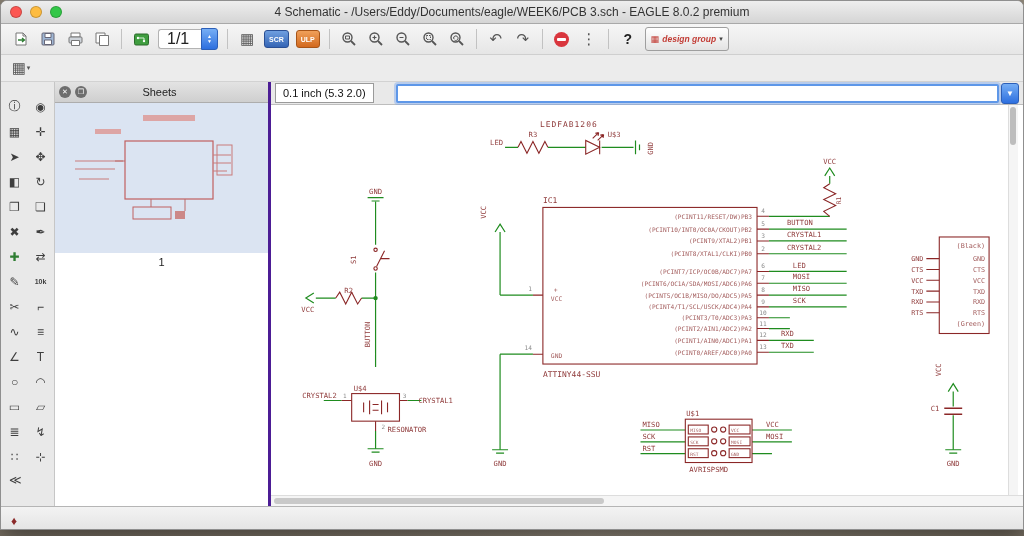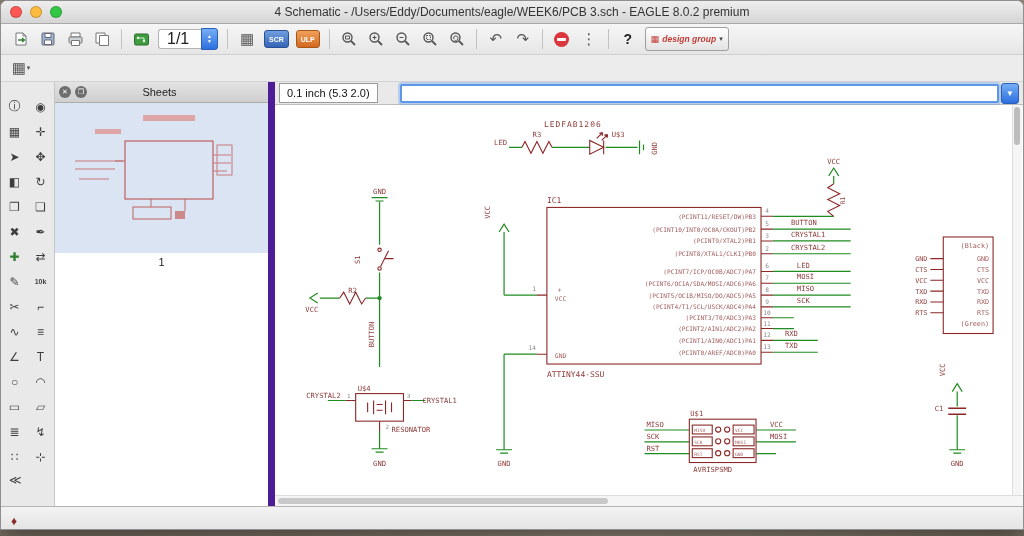--- a/index.html
+++ b/index.html
@@ -48,21 +48,21 @@
   .caret{font-size:7px;color:#555;margin-left:1px;}
   
   .main{display:flex;height:424px;background:#e6e6e6;}
   
   .palette{width:54px;background:#e9e9e9;border-right:1px solid #c6c6c6;padding-top:12px;box-sizing:border-box;}
   .pal-grid{display:grid;grid-template-columns:26px 26px;justify-content:center;}
   .pal-cell{height:25px;display:flex;align-items:center;justify-content:center;font-size:12px;color:#3e3e3e;cursor:default;}
   .pal-cell.small{font-size:7px;font-weight:bold;}
   .pal-collapse{margin-top:4px;padding-left:8px;font-size:12px;color:#3e3e3e;}
   
-  .sheets{width:213px;border-right:7px solid #4c1d95;display:flex;flex-direction:column;background:#fff;}
+  .sheets{width:213px;border-right:3px solid #4c1d95;display:flex;flex-direction:column;background:#fff;}
   .sheets-header{height:20px;background:linear-gradient(#e3e3e3,#cfcfcf);border-bottom:1px solid #adadad;
     display:flex;align-items:center;position:relative;}
   .sheets-header .hdr-title{flex:1;text-align:center;font-size:11px;color:#222;}
   .hdr-btn{width:12px;height:12px;border-radius:50%;background:#6e6e6e;color:#fff;font-size:7px;line-height:12px;
     text-align:center;margin-left:4px;}
   .sheets-body{flex:1;background:#fff;overflow:hidden;}
   .thumb{background:#dbe4f2;height:150px;position:relative;}
   .thumb-label{text-align:center;font-size:11px;color:#222;padding:3px 0;}
   
   .canvas-col{flex:1;display:flex;flex-direction:column;min-width:0;}

